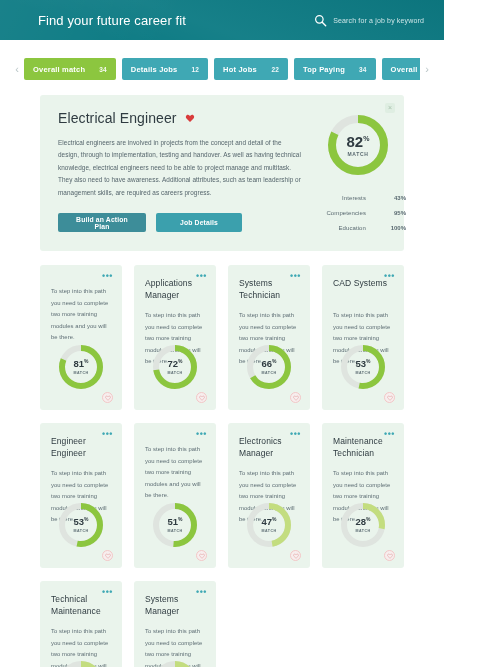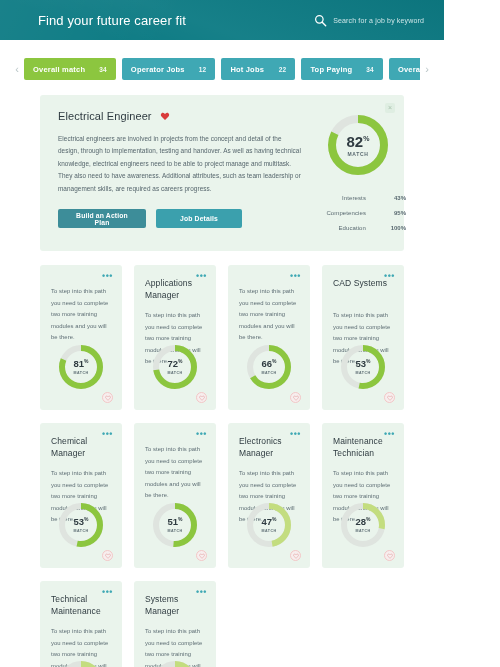--- a/index.html
+++ b/index.html
@@ -81,21 +81,21 @@
   .feature-close {
     position:absolute; top:8px; right:9px;
     width:10px; height:10px; border-radius:2px;
     background:#dfeee2; color:#a9c3ae;
     font-size:7px; line-height:10px; text-align:center;
     cursor:pointer;
   }
   .feature-left { width:252px; flex:0 0 252px; padding-right:6px; }
   .feature-title-row { display:flex; align-items:center; gap:8px; }
   .feature-title {
-    font-size:11px; color:#2f3b41; font-weight:400; letter-spacing:.1px;
+    font-size:14px; color:#2f3b41; font-weight:400; letter-spacing:.1px;
   }
   .heart-icon { width:10px; height:10px; display:block; cursor:pointer; }
   .feature-desc {
     margin-top:11px;
     font-size:6.4px; line-height:1.95; color:#55656c; letter-spacing:.05px;
   }
   .feature-actions { margin-top:14px; display:flex; gap:10px; }
   .btn {
     height:19px; border:none; border-radius:2px;
     background:#3d8d99; color:#ffffff;
@@ -214,21 +214,21 @@
 
   <div class="chipbar">
     <div class="chip-arrow">‹</div>
     <div class="chips-viewport">
       <div class="chips-track" id="chips-track">
           <div class="chip active">
             <span>Overall match</span>
             <span class="chip-count">34</span>
           </div>
           <div class="chip">
-            <span>Operator Jobs</span>
+            <span>Details Jobs</span>
             <span class="chip-count">12</span>
           </div>
           <div class="chip">
             <span>Hot Jobs</span>
             <span class="chip-count">22</span>
           </div>
           <div class="chip">
             <span>Top Paying</span>
             <span class="chip-count">34</span>
           </div>
@@ -333,20 +333,21 @@
           </div>
         </div>
         <div class="card-fav">
           <svg viewBox="0 0 16 16">
             <path d="M8 14.2 2.4 8.7C.9 7.2 1 4.7 2.6 3.4c1.4-1.1 3.4-.8 4.5.5L8 4.9l.9-1c1.1-1.3 3.1-1.6 4.5-.5 1.6 1.3 1.7 3.8.2 5.3z" fill="none" stroke="#e39a9a" stroke-width="1.4"></path>
           </svg>
         </div>
       </div>
       <div class="card">
         <div class="card-menu">•••</div>
+        <div class="card-title">Systems Technician</div>
         <div class="card-desc">To step into this path you need to complete two more training modules and you will be there.</div>
         <div class="card-donut">
           <svg width="48" height="48" viewBox="0 0 48 48">
             <circle cx="24" cy="24" r="19" fill="none" stroke="#dfe4df" stroke-width="6"></circle>
             <circle cx="24" cy="24" r="19" fill="none" stroke="#8cc63f" stroke-width="6" stroke-dasharray="78.79 119.38"></circle>
           </svg>
           <div class="card-donut-label">
             <div class="card-donut-pct">66<sup>%</sup></div>
             <div class="card-donut-sub">MATCH</div>
           </div>
@@ -372,21 +373,21 @@
           </div>
         </div>
         <div class="card-fav">
           <svg viewBox="0 0 16 16">
             <path d="M8 14.2 2.4 8.7C.9 7.2 1 4.7 2.6 3.4c1.4-1.1 3.4-.8 4.5.5L8 4.9l.9-1c1.1-1.3 3.1-1.6 4.5-.5 1.6 1.3 1.7 3.8.2 5.3z" fill="none" stroke="#e39a9a" stroke-width="1.4"></path>
           </svg>
         </div>
       </div>
       <div class="card">
         <div class="card-menu">•••</div>
-        <div class="card-title">Chemical Manager</div>
+        <div class="card-title">Engineer Engineer</div>
         <div class="card-desc">To step into this path you need to complete two more training modules and you will be there.</div>
         <div class="card-donut">
           <svg width="48" height="48" viewBox="0 0 48 48">
             <circle cx="24" cy="24" r="19" fill="none" stroke="#dfe4df" stroke-width="6"></circle>
             <circle cx="24" cy="24" r="19" fill="none" stroke="#8cc63f" stroke-width="6" stroke-dasharray="63.27 119.38"></circle>
           </svg>
           <div class="card-donut-label">
             <div class="card-donut-pct">53<sup>%</sup></div>
             <div class="card-donut-sub">MATCH</div>
           </div>

